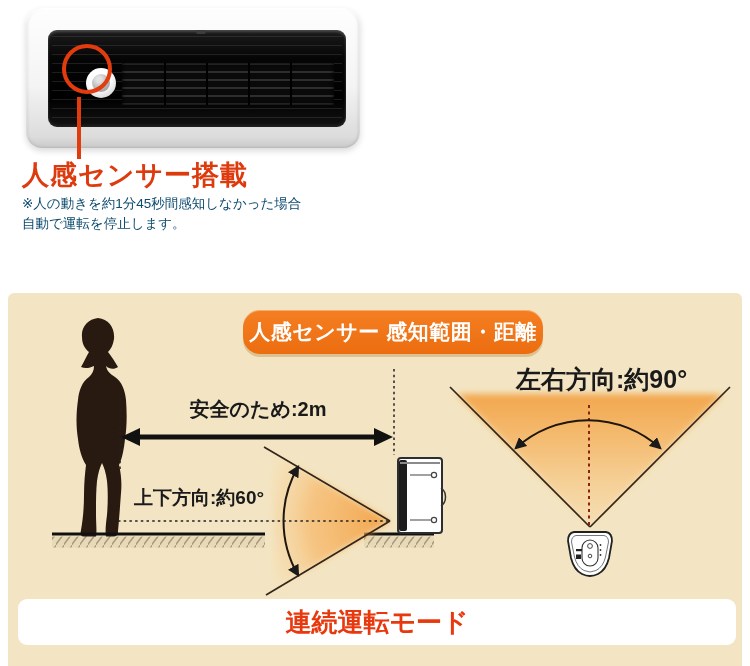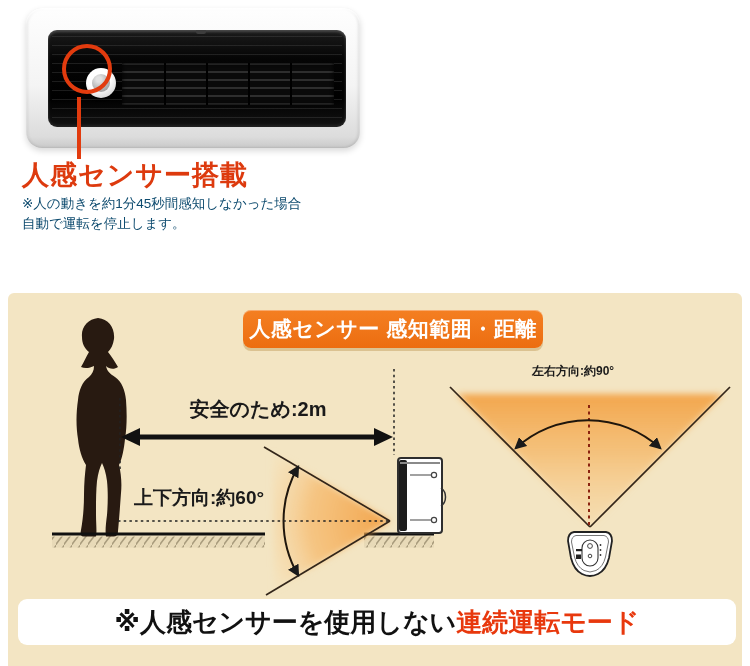--- a/index.html
+++ b/index.html
@@ -50,30 +50,30 @@
     position:absolute;left:22px;top:157px;font-size:27px;font-weight:bold;color:#dd3a0e;
     letter-spacing:1px;white-space:nowrap;
   }
   .notes{position:absolute;left:22px;top:194px;font-size:13.5px;line-height:19.5px;color:#0c4a6e;}
   
   .panel{
     position:absolute;left:8px;top:293px;width:734px;height:373px;
     background:#f3e5c3;border-radius:6px 6px 0 0;
   }
   .badge{
-    position:absolute;left:235px;top:17px;width:300px;height:38px;border-radius:8px;
+    position:absolute;left:235px;top:17px;width:300px;height:44px;border-radius:17px;
     background:linear-gradient(180deg,#f47f22,#ec6d10);
     box-shadow:0 3px 0 rgba(176,128,52,.35), inset 0 1px 0 rgba(255,255,255,.35);
     display:flex;align-items:center;justify-content:center;
     color:#fff;font-size:21px;font-weight:bold;letter-spacing:.5px;white-space:nowrap;
   }
   .diagram-label{position:absolute;font-weight:bold;color:#1a1a1a;white-space:nowrap;}
   .label-distance{left:150px;top:103px;width:200px;text-align:center;font-size:20px;}
   .label-vertical{left:126px;top:192px;font-size:19px;text-align:center;}
-  .label-horizontal{left:524px;top:70px;font-size:12px;}
+  .label-horizontal{left:508px;top:70px;font-size:25px;}
   .panel svg{position:absolute;left:0;top:0;}
   
   .footer-bar{
     position:absolute;left:18px;top:599px;width:718px;height:46px;border-radius:9px;
     background:#ffffff;display:flex;align-items:center;justify-content:center;white-space:nowrap;
   }
   .footer-bar span{font-size:26px;font-weight:bold;color:#111;}
   .footer-bar .hl{color:#e8380d;}
 </style>
 </head>
@@ -207,17 +207,16 @@
       </g>
     </svg>
 
     <div class="badge">人感センサー 感知範囲・距離</div>
     <div class="diagram-label label-distance">安全のため:2m</div>
     <div class="diagram-label label-vertical">上下方向:約60°</div>
     <div class="diagram-label label-horizontal">左右方向:約90°</div>
   </div>
 
   <div class="footer-bar">
-    <span>※人感センサーを使用しない</span>
       <span class="hl">連続運転モード</span>
   </div>
 
 </div>
 
 </body></html>

